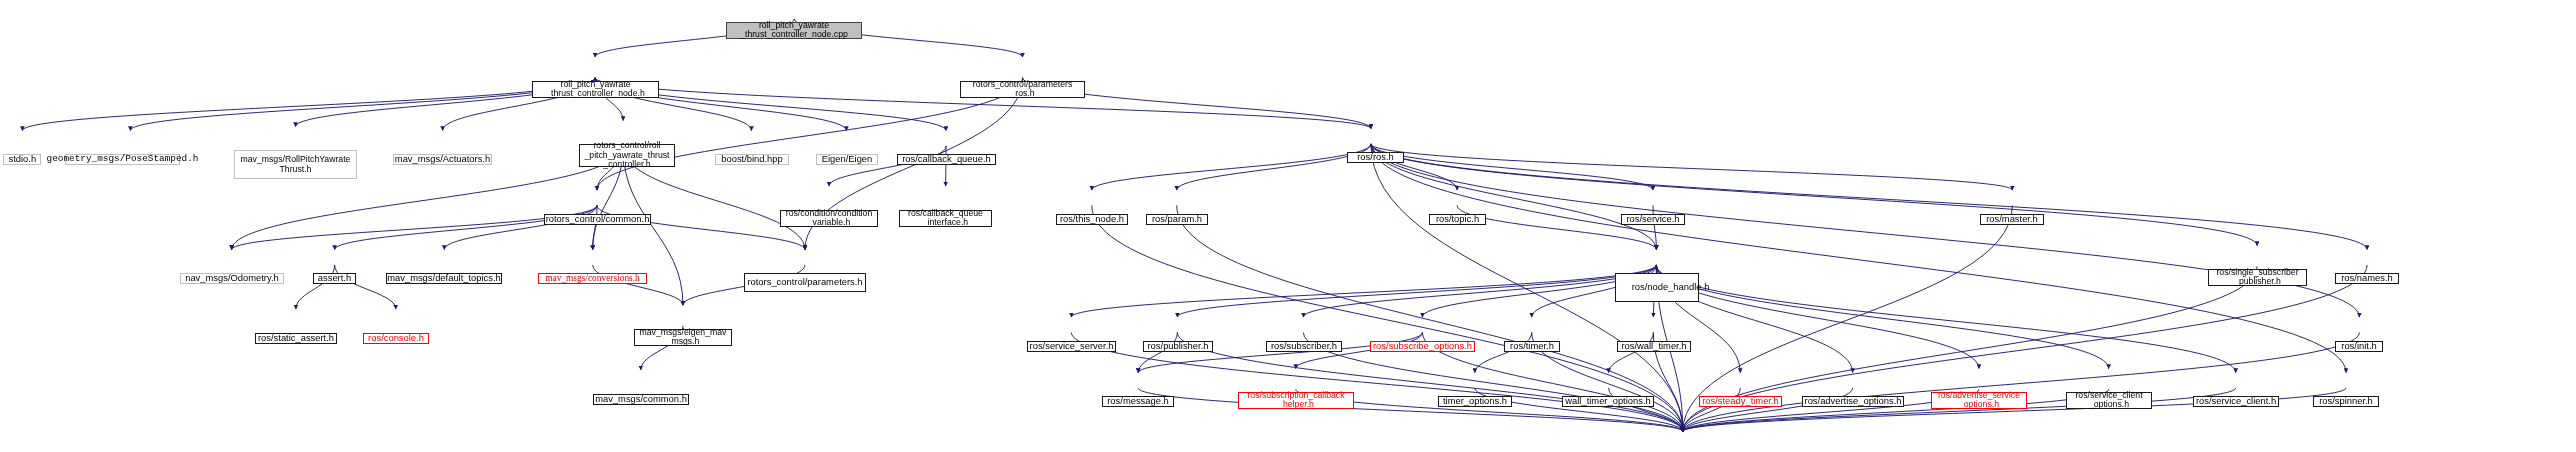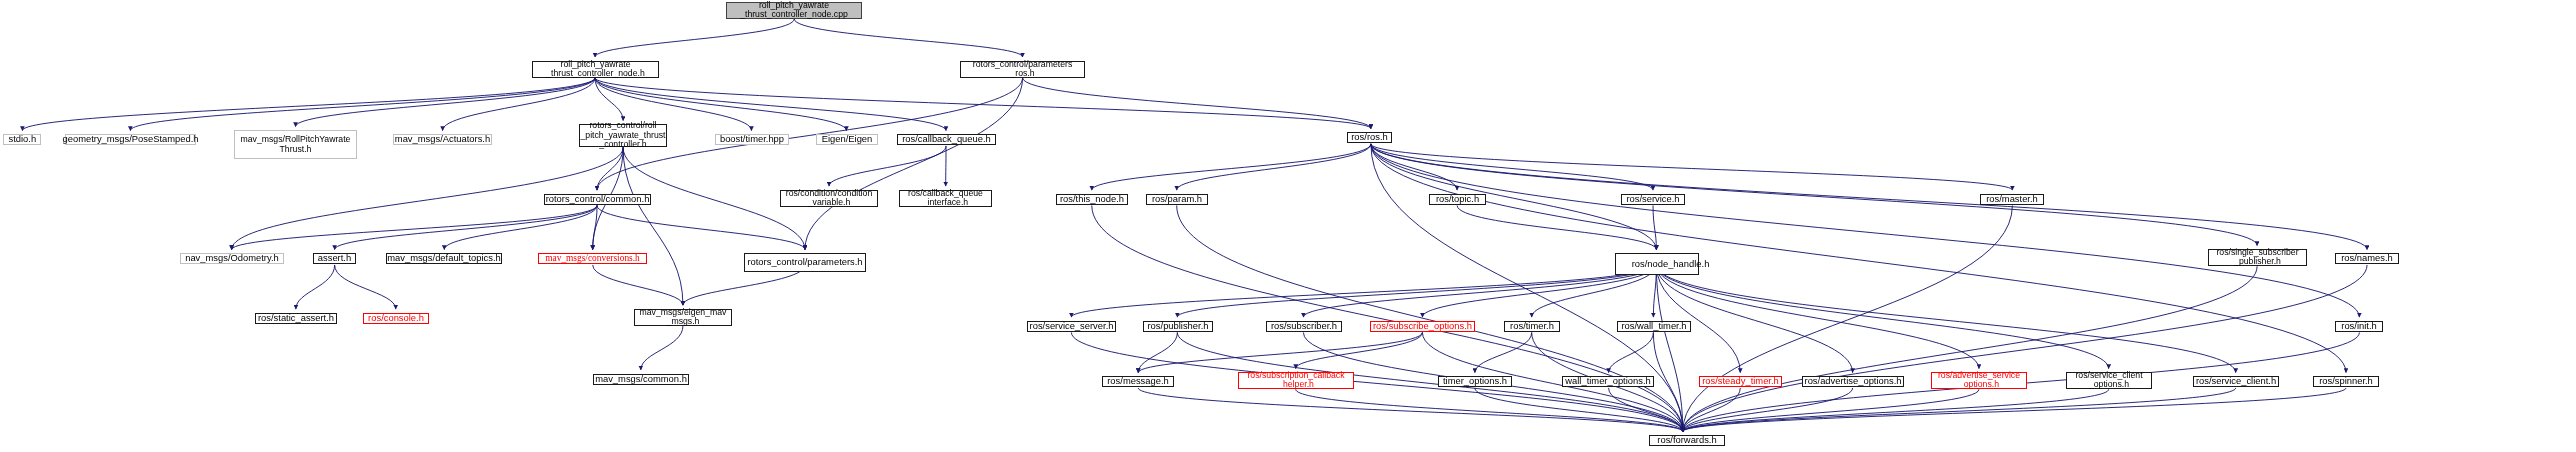--- a/index.html
+++ b/index.html
@@ -34,20 +34,21 @@
     text-align: center;
     background: #ffffff;
     border: 0.7px solid #808080;
     color: #000000;
     font-size: 9.4px;
     line-height: 1.12;
     letter-spacing: 0px;
     white-space: pre-line;
     padding: 0 2px;
     z-index: 3;
+    margin-top: 20px;
   }
   .node.root {
     background: #bfbfbf;
     border: 0.7px solid #404040;
   }
   .node.strong {
     border: 0.7px solid #1a1a1a;
   }
   .node.red {
     border: 0.7px solid #ff0000;
@@ -154,47 +155,47 @@
       </g>
   </svg>
   <div id="nodes">
       <div class="node root" style="left: 726px; top: 2px; width: 136px; height: 16.7px; font-size: 8.7px;">roll_pitch_yawrate
 _thrust_controller_node.cpp</div>
       <div class="node strong" style="left: 532px; top: 61px; width: 127px; height: 16.7px; font-size: 8.7px;">roll_pitch_yawrate
 _thrust_controller_node.h</div>
       <div class="node strong" style="left: 960px; top: 61px; width: 125px; height: 16.7px; font-size: 8.7px;">rotors_control/parameters
 _ros.h</div>
       <div class="node light" style="left: 3.3px; top: 134px; width: 38px; height: 11.4px;">stdio.h</div>
-      <div class="node light" style="left: 65px; top: 134px; width: 131px; height: 11.4px;">geometry_msgs/PoseStamped.h</div>
+      <div class="node light" style="left: 65px; top: 134px; width: 115px; height: 11.4px; font-family: Liberation Mono, monospace;">geometry_msgs/PoseStamped.h</div>
       <div class="node light" style="left: 234px; top: 130px; width: 123px; height: 29px; font-size: 8.7px;">mav_msgs/RollPitchYawrate
 Thrust.h</div>
       <div class="node light" style="left: 393px; top: 134px; width: 99px; height: 11.4px;">mav_msgs/Actuators.h</div>
-      <div class="node strong" style="left: 579px; top: 124px; width: 88px; height: 23px; font-size: 8.7px;">rotors_control/roll
+      <div class="node strong" style="left: 579px; top: 124px; width: 96px; height: 23px; font-size: 8.7px;">rotors_control/roll
 _pitch_yawrate_thrust
 _controller.h</div>
-      <div class="node light" style="left: 715px; top: 134px; width: 74px; height: 11.4px;">boost/timer.hpp</div>
+      <div class="node light" style="left: 715px; top: 134px; width: 74px; height: 11.4px;">boost/bind.hpp</div>
       <div class="node light" style="left: 816px; top: 134px; width: 62px; height: 11.4px;">Eigen/Eigen</div>
       <div class="node strong" style="left: 897px; top: 134px; width: 99px; height: 11.4px;">ros/callback_queue.h</div>
       <div class="node strong" style="left: 544px; top: 194px; width: 107px; height: 11.4px;">rotors_control/common.h</div>
       <div class="node strong" style="left: 780px; top: 190px; width: 98px; height: 16.7px; font-size: 8.7px;">ros/condition/condition
 _variable.h</div>
       <div class="node strong" style="left: 899px; top: 190px; width: 93px; height: 16.7px; font-size: 8.7px;">ros/callback_queue
 _interface.h</div>
-      <div class="node strong" style="left: 1347px; top: 132px; width: 45px; height: 11.4px;">ros/ros.h</div>
+      <div class="node strong" style="left: 1347px; top: 132px; width: 57px; height: 11.4px;">ros/ros.h</div>
       <div class="node strong" style="left: 1056px; top: 194px; width: 72px; height: 11.4px;">ros/this_node.h</div>
       <div class="node strong" style="left: 1146px; top: 194px; width: 62px; height: 11.4px;">ros/param.h</div>
       <div class="node strong" style="left: 1429px; top: 194px; width: 57px; height: 11.4px;">ros/topic.h</div>
       <div class="node strong" style="left: 1621px; top: 194px; width: 64px; height: 11.4px;">ros/service.h</div>
       <div class="node strong" style="left: 1980px; top: 194px; width: 64px; height: 11.4px;">ros/master.h</div>
       <div class="node light" style="left: 180px; top: 253px; width: 104px; height: 11.4px;">nav_msgs/Odometry.h</div>
       <div class="node strong" style="left: 313px; top: 253px; width: 43px; height: 11.4px;">assert.h</div>
       <div class="node strong" style="left: 386px; top: 253px; width: 116px; height: 11.4px;">mav_msgs/default_topics.h</div>
       <div class="node red" style="left: 538px; top: 253px; width: 109px; height: 11.4px; font-family: Liberation Serif, serif;">mav_msgs/conversions.h</div>
       <div class="node strong" style="left: 744px; top: 253px; width: 122px; height: 19px;">rotors_control/parameters.h</div>
-      <div class="node strong" style="left: 1615px; top: 253px; width: 84px; height: 22px; padding-left: 29px;">ros/node_handle.h</div>
+      <div class="node strong" style="left: 1615px; top: 253px; width: 84px; height: 29px; padding-left: 29px;">ros/node_handle.h</div>
       <div class="node strong" style="left: 2208px; top: 249px; width: 99px; height: 16.7px; font-size: 8.7px;">ros/single_subscriber
 _publisher.h</div>
       <div class="node strong" style="left: 2335px; top: 253px; width: 64px; height: 11.4px;">ros/names.h</div>
       <div class="node strong" style="left: 255px; top: 313px; width: 82px; height: 11.4px;">ros/static_assert.h</div>
       <div class="node red" style="left: 363px; top: 313px; width: 66px; height: 11.4px;">ros/console.h</div>
       <div class="node strong" style="left: 634px; top: 309px; width: 98px; height: 16.7px; font-size: 8.7px;">mav_msgs/eigen_mav
 _msgs.h</div>
       <div class="node strong" style="left: 1027px; top: 321px; width: 89px; height: 11.4px;">ros/service_server.h</div>
       <div class="node strong" style="left: 1143px; top: 321px; width: 70px; height: 11.4px;">ros/publisher.h</div>
       <div class="node strong" style="left: 1266px; top: 321px; width: 76px; height: 11.4px;">ros/subscriber.h</div>

